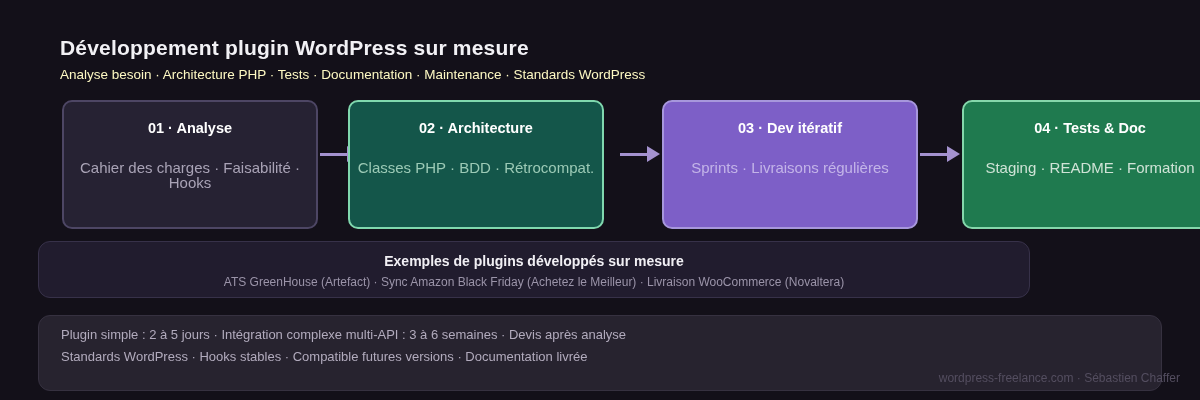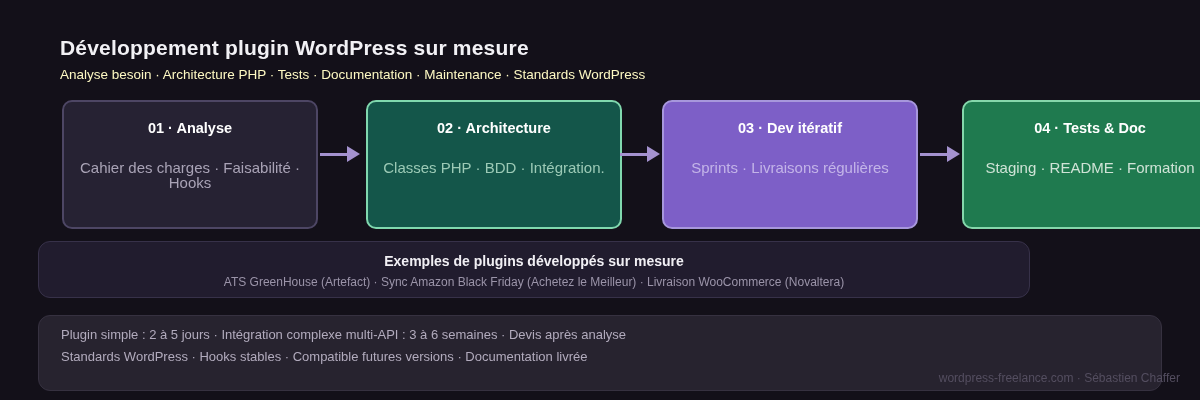--- a/index.html
+++ b/index.html
@@ -139,23 +139,23 @@
 
   <div class="flow">
       <div class="step" style="left: 62px; background: rgb(38, 34, 51); border-color: rgb(77, 70, 100);">
     <div class="step-title">01 · Analyse</div>
     <div class="step-subtitle" style="color: rgb(169, 163, 182);">Cahier des charges · Faisabilité · Hooks</div>
   </div>
       <div class="arrow" style="left: 320px;">
     <div class="arrow-line" style="background: rgb(164, 146, 207);"></div>
     <div class="arrow-head" style="border-left-color: rgb(164, 146, 207);"></div>
   </div>
-      <div class="step" style="left: 366px; background: rgb(20, 86, 74); border-color: rgb(128, 216, 174);">
+      <div class="step" style="left: 348px; background: rgb(20, 86, 74); border-color: rgb(128, 216, 174);">
     <div class="step-title">02 · Architecture</div>
-    <div class="step-subtitle" style="color: rgb(156, 202, 182);">Classes PHP · BDD · Intégration.</div>
+    <div class="step-subtitle" style="color: rgb(156, 202, 182);">Classes PHP · BDD · Rétrocompat.</div>
   </div>
       <div class="arrow" style="left: 620px;">
     <div class="arrow-line" style="background: rgb(164, 146, 207);"></div>
     <div class="arrow-head" style="border-left-color: rgb(164, 146, 207);"></div>
   </div>
       <div class="step" style="left: 662px; background: rgb(125, 95, 199); border-color: rgb(167, 151, 220);">
     <div class="step-title">03 · Dev itératif</div>
     <div class="step-subtitle" style="color: rgb(195, 180, 232);">Sprints · Livraisons régulières</div>
   </div>
       <div class="arrow" style="left: 920px;">

